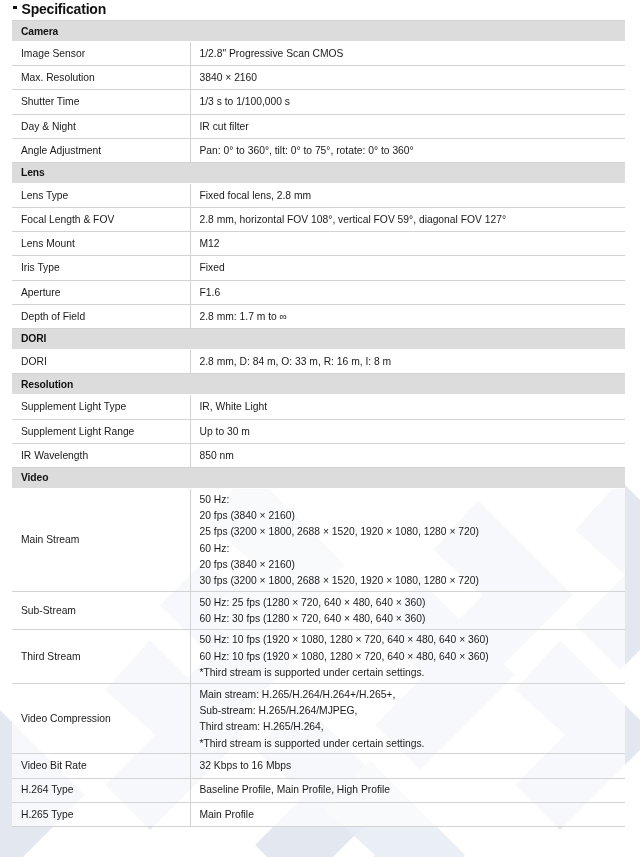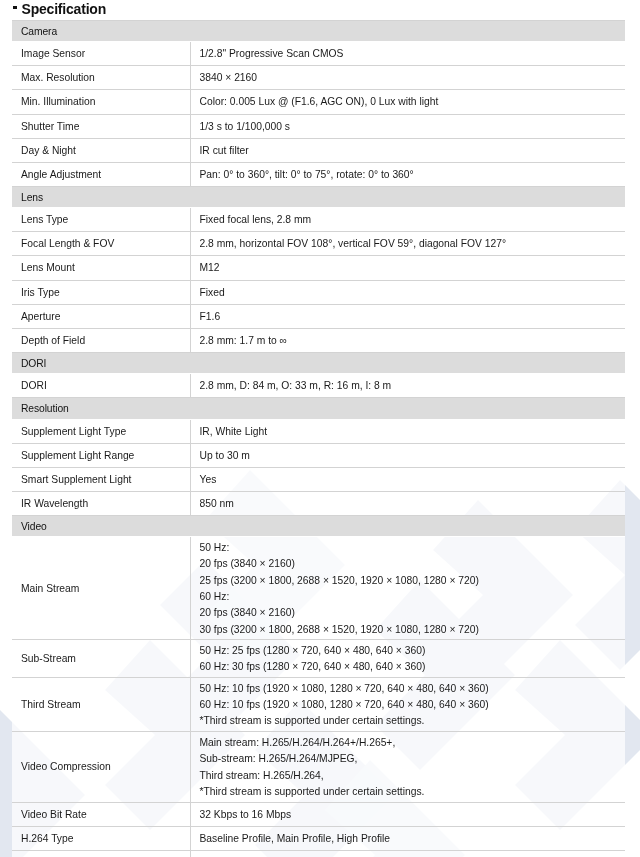--- a/index.html
+++ b/index.html
@@ -61,21 +61,21 @@
     margin-left: 12px;
     font-size: 10.3px;
     line-height: 1.28;
     background: transparent;
   }
   .spec-table col.c1 { width: 178px; }
   .spec-table col.c2 { width: 435px; }
 
   .spec-table tr.section > td {
     background: #dcdcdc;
-    font-weight: normal;
+    font-weight: bold;
     color: #121212;
     border-top: 1px solid #ffffff;
     border-bottom: 1px solid #ffffff;
     padding: 3.5px 0 3.5px 9px;
     letter-spacing: -0.1px;
     margin-left: 44px;
   }
   .spec-table tr.section > td.shade-right {
     padding-left: 0;
   }
@@ -148,26 +148,20 @@
             <span class="line">1/2.8" Progressive Scan CMOS</span>
           </td>
         </tr>
         <tr>
           <td class="label">Max. Resolution</td>
           <td class="value">
             <span class="line">3840 × 2160</span>
           </td>
         </tr>
         <tr>
-          <td class="label">Min. Illumination</td>
-          <td class="value">
-            <span class="line">Color: 0.005 Lux @ (F1.6, AGC ON), 0 Lux with light</span>
-          </td>
-        </tr>
-        <tr>
           <td class="label">Shutter Time</td>
           <td class="value">
             <span class="line">1/3 s to 1/100,000 s</span>
           </td>
         </tr>
         <tr>
           <td class="label">Day &amp; Night</td>
           <td class="value">
             <span class="line">IR cut filter</span>
           </td>
@@ -235,26 +229,20 @@
         <tr>
           <td class="label">Supplement Light Type</td>
           <td class="value">
             <span class="line">IR, White Light</span>
           </td>
         </tr>
         <tr>
           <td class="label">Supplement Light Range</td>
           <td class="value">
             <span class="line">Up to 30 m</span>
-          </td>
-        </tr>
-        <tr>
-          <td class="label">Smart Supplement Light</td>
-          <td class="value">
-            <span class="line">Yes</span>
           </td>
         </tr>
         <tr>
           <td class="label">IR Wavelength</td>
           <td class="value">
             <span class="line">850 nm</span>
           </td>
         </tr>
         <tr class="section">
           <td>Video</td>

